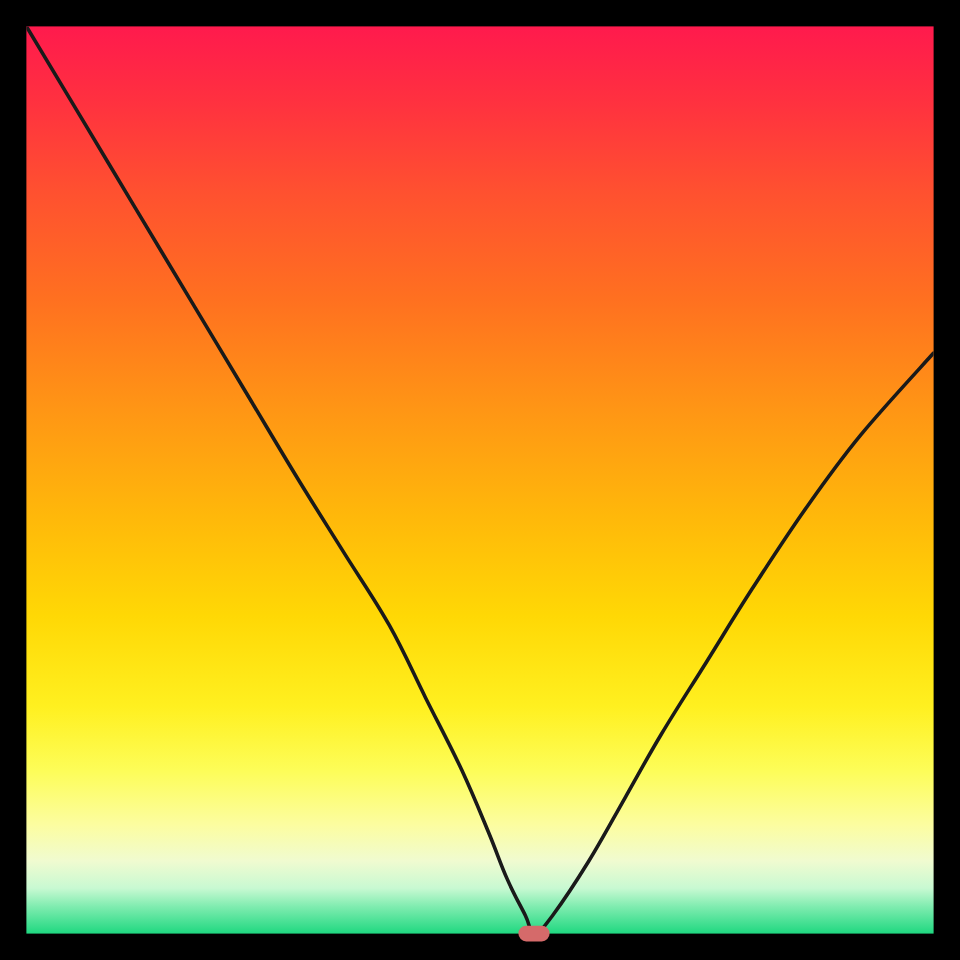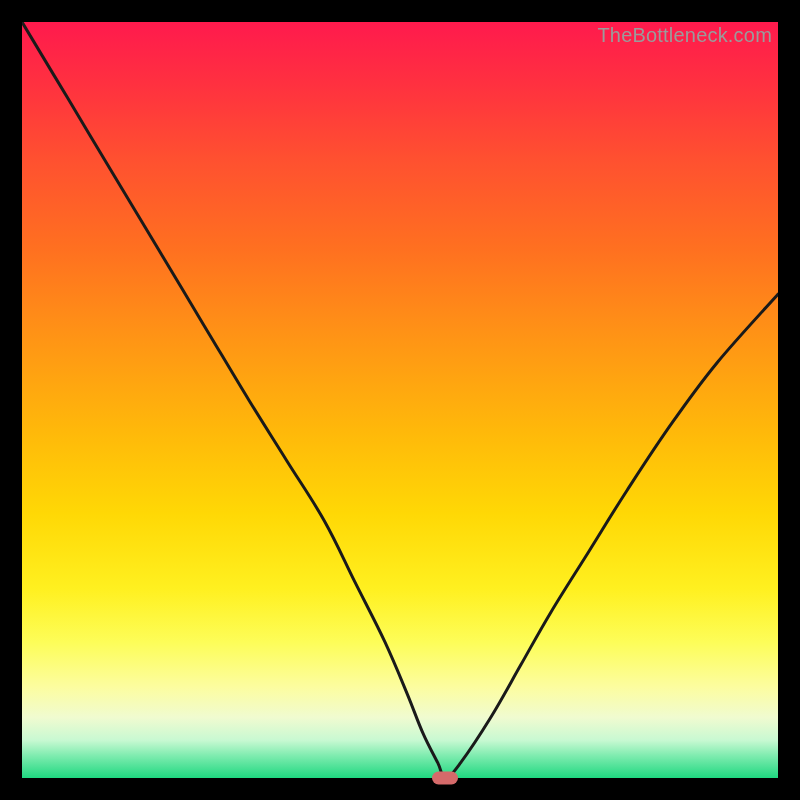--- a/index.html
+++ b/index.html
@@ -64,19 +64,18 @@
     border-radius: 7px;
     background: #d56a6a;
     transform: translate(-50%, -50%);
   }
 </style>
 </head>
 <body>
 
 <div class="frame">
   <div class="plot">
-    <div class="watermark">TheBottleneck.com</div>
     <svg class="curve" viewBox="0 0 756 756" preserveAspectRatio="none">
       <path id="curve-path" d="M 0.0 0.0 C 8.2 13.6, 29.0 48.4, 45.4 75.6 C 61.7 102.8, 74.4 124.0, 90.7 151.2 C 107.0 178.4, 119.8 199.6, 136.1 226.8 C 152.4 254.0, 165.1 275.2, 181.4 302.4 C 197.8 329.6, 211.8 353.5, 226.8 378.0 C 241.8 402.5, 251.0 416.7, 264.6 438.5 C 278.2 460.3, 290.2 477.2, 302.4 499.0 C 314.6 520.7, 321.8 537.7, 332.6 559.4 C 343.5 581.2, 353.4 599.5, 362.9 619.9 C 372.4 640.3, 378.8 656.5, 385.6 672.8 C 392.4 689.2, 395.2 698.4, 400.7 710.6 C 406.1 722.9, 411.7 732.7, 415.8 740.9 C 419.9 749.0, 419.3 756.0, 423.4 756.0 C 427.4 756.0, 430.3 751.8, 438.5 740.9 C 446.6 730.0, 457.8 713.2, 468.7 695.5 C 479.6 677.8, 488.1 661.7, 499.0 642.6 C 509.8 623.5, 517.0 610.1, 529.2 589.7 C 541.4 569.3, 553.4 551.0, 567.0 529.2 C 580.6 507.4, 589.8 491.9, 604.8 468.7 C 619.8 445.6, 633.8 423.8, 650.2 400.7 C 666.5 377.5, 676.5 363.3, 695.5 340.2 C 714.6 317.1, 745.1 284.4, 756.0 272.2" fill="none" stroke-width="3" stroke-linecap="round" stroke-linejoin="round" stroke="#1a1a1a"></path>
     </svg>
     <div id="marker" class="marker" style="left: 423.36px; top: 756px; background: rgb(213, 106, 106);"></div>
   </div>
 </div>
 
 </body></html>

